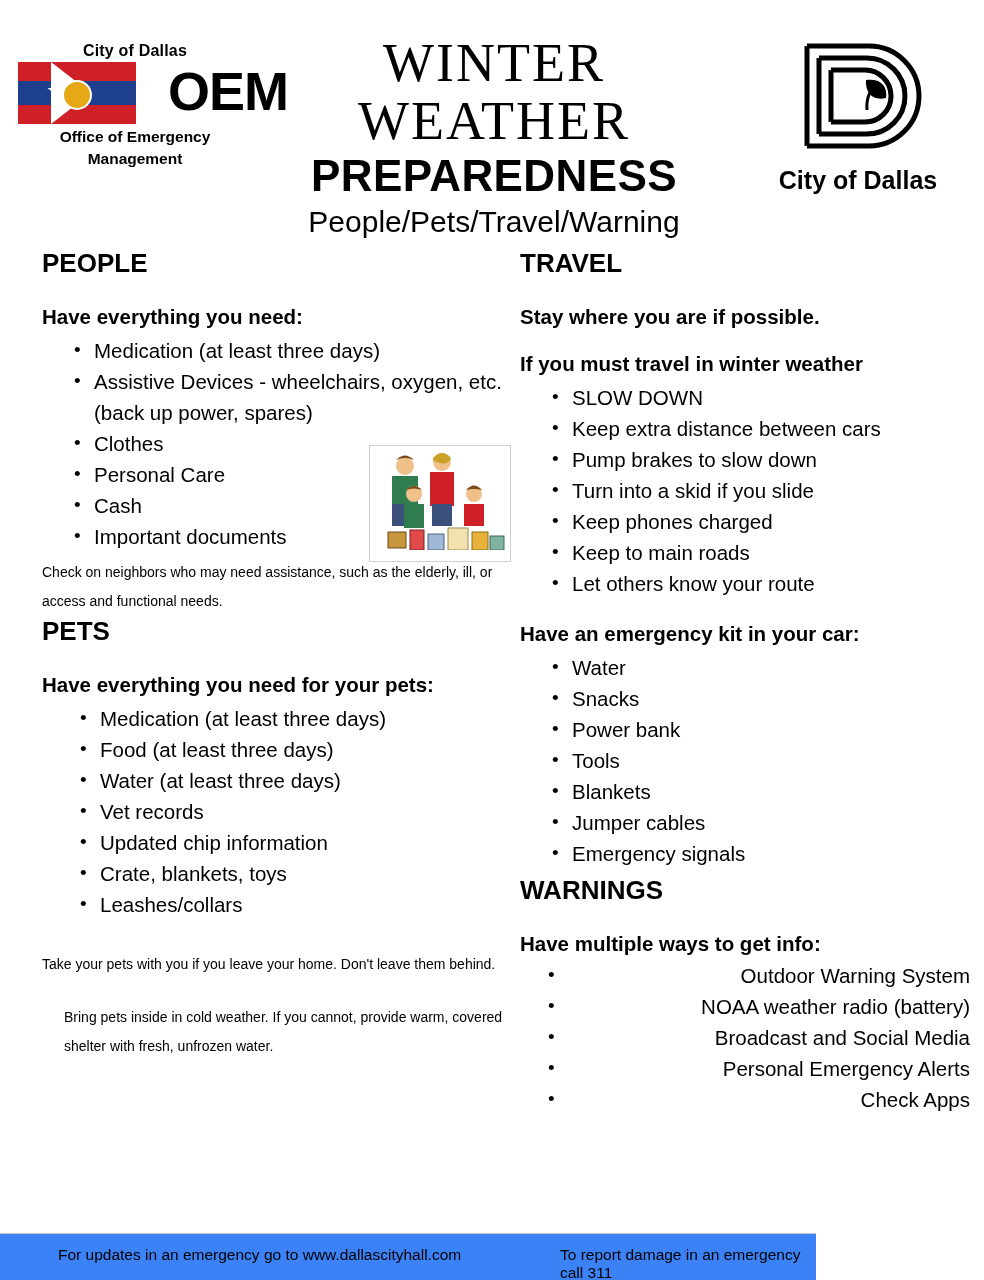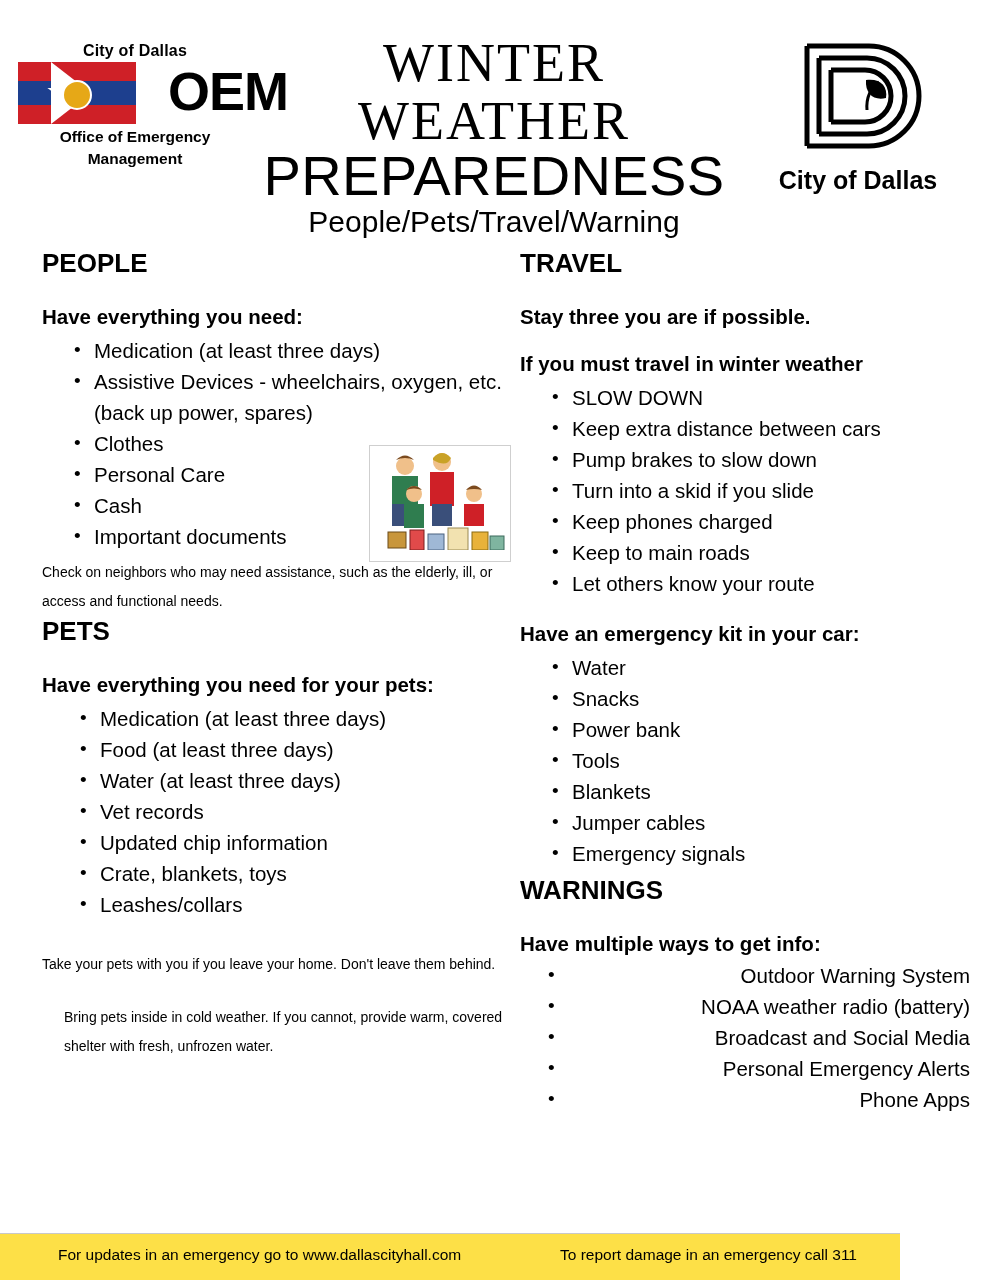--- a/index.html
+++ b/index.html
@@ -124,22 +124,22 @@
     text-align: center;
   }
   .title-main {
     font-family: "Liberation Serif", serif;
     font-size: 54px;
     letter-spacing: 2px;
     line-height: 58px;
     font-weight: normal;
   }
   .title-sub {
-    font-size: 56px;
-    font-weight: normal;
+    font-size: 44px;
+    font-weight: bold;
     line-height: 52px;
     letter-spacing: 0.4px;
   }
   .title-tag {
     font-size: 30px;
     line-height: 40px;
     font-weight: normal;
   }
 
   .dallas-logo {
@@ -238,24 +238,24 @@
     border: 1px solid #cfcfcf;
     background: #ffffff;
     overflow: hidden;
   }
 
   
   .footer {
     position: absolute;
     left: 0;
     bottom: 0;
-    width: 900px;
+    width: 816px;
     height: 46px;
     border-top: 1px solid #c8c8c8;
-    background: #fde047;
+    background: #3b82f6;
   }
   .footer-left {
     position: absolute;
     left: 58px;
     top: 12px;
     font-size: 15.5px;
   }
   .footer-right {
     position: absolute;
     left: 560px;
@@ -376,21 +376,21 @@
           <rect x="120" y="90" width="14" height="14" fill="#7fb5a0" stroke="#3c6b5c"></rect>
           <rect x="0" y="104" width="140" height="11" fill="#ffffff"></rect>
         </svg>
       </div>
     </div>
 
     <div class="col col-right">
 
       <h2 class="section sec-travel">TRAVEL</h2>
 
-      <p class="lead ind-6">Stay three you are if possible.</p>
+      <p class="lead ind-6">Stay where you are if possible.</p>
       <div class="gap-sm"></div>
       <p class="lead ind-6">If you must travel in winter weather</p>
       <ul class="bullets">
         <li>SLOW DOWN</li>
         <li>Keep extra distance between cars</li>
         <li>Pump brakes to slow down</li>
         <li>Turn into a skid if you slide</li>
         <li>Keep phones charged</li>
         <li>Keep to main roads</li>
         <li>Let others know your route</li>
@@ -408,21 +408,21 @@
         <li>Emergency signals</li>
       </ul>
 
       <h2 class="section sec-warn">WARNINGS</h2>
       <p class="lead ind-6" style="margin-bottom:0;">Have multiple ways to get info:</p>
       <ul class="bullets warn-bullets" style="padding-left:48px;text-align:right;">
         <li>Outdoor Warning System</li>
         <li>NOAA weather radio (battery)</li>
         <li>Broadcast and Social Media</li>
         <li>Personal Emergency Alerts</li>
-        <li>Phone Apps</li>
+        <li>Check Apps</li>
       </ul>
 
     </div>
   </div>
 
   <div class="footer">
     <div class="footer-left">For updates in an emergency go to www.dallascityhall.com</div>
     <div class="footer-right">To report damage in an emergency call 311</div>
   </div>
 

